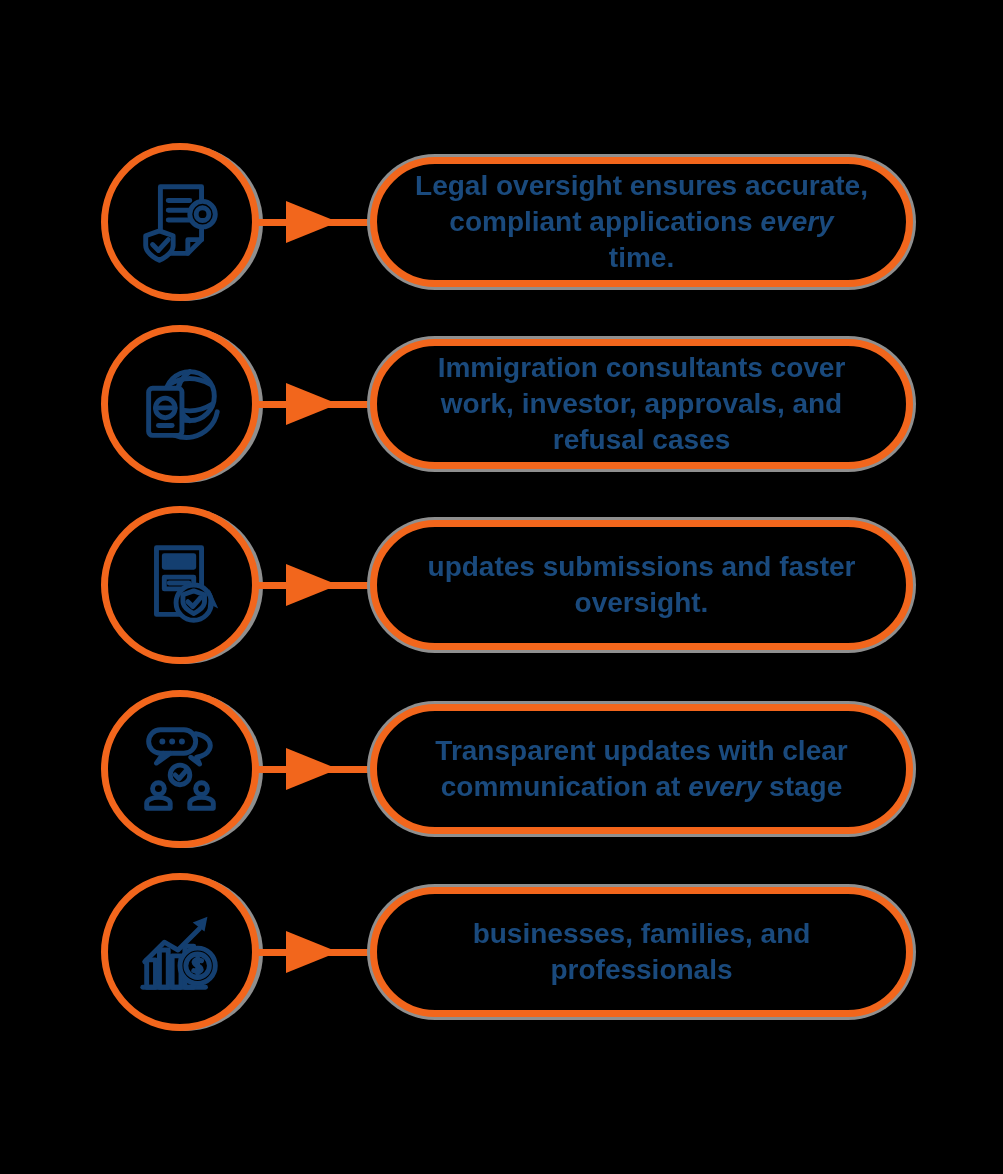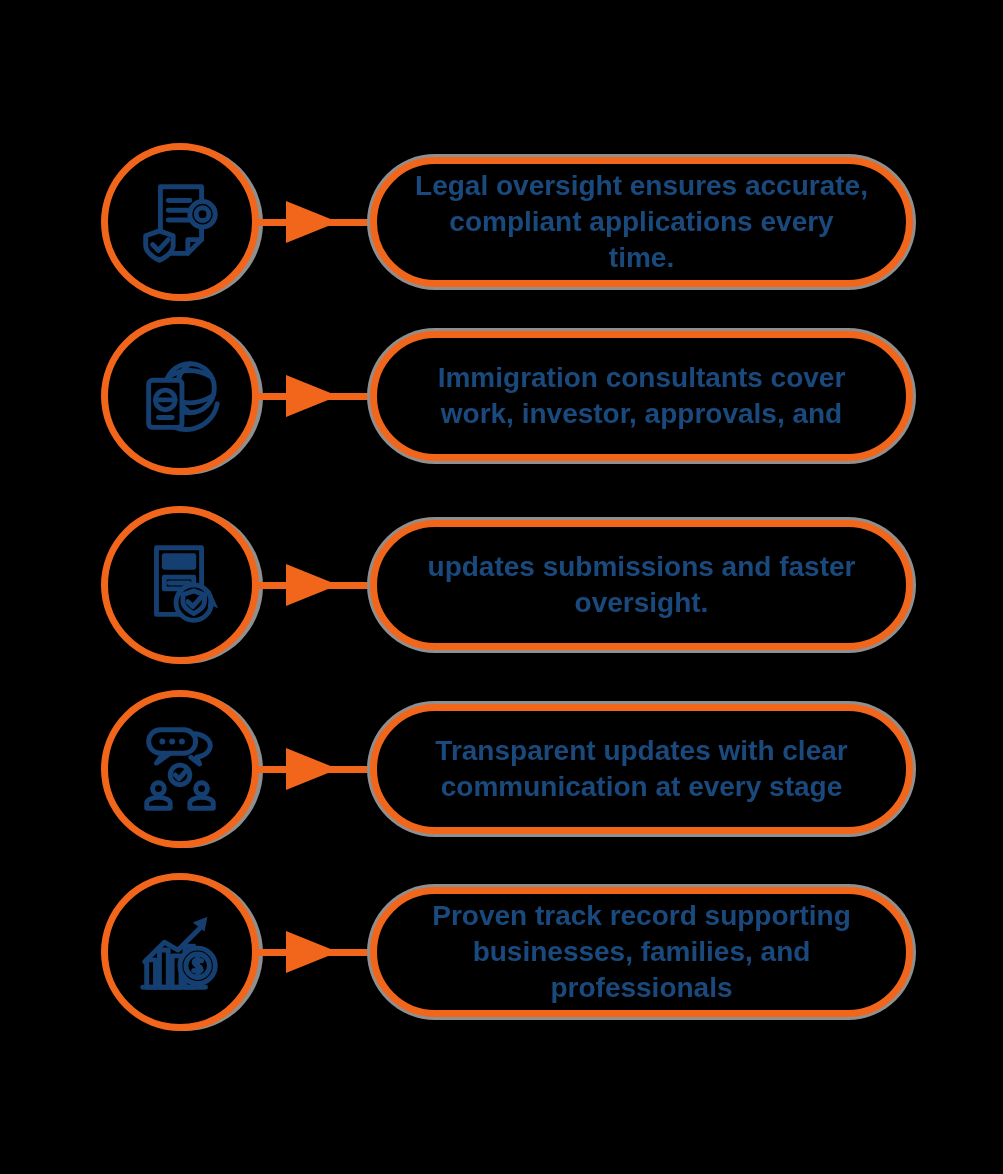--- a/index.html
+++ b/index.html
@@ -49,21 +49,21 @@
     border: 7px solid var(--accent-orange);
     border-radius: 65px;
     box-shadow: 0 0 0 3px var(--shadow-gray);
     background: var(--background);
     display: flex; flex-direction: column; align-items: center; justify-content: center;
     text-align: left;
     color: var(--navy-text);
     font-size: 28px; line-height: 36px; font-weight: 700;
     padding: 0 18px;
   }
-  .em { }
+  .em { font-style: italic; }
 </style>
 </head>
 <body>
 
 <div id="stage">
 
   <div class="row" style="top:130px">
     <div class="badge">
       <svg class="icon" viewBox="0 0 100 100">
         <g fill="none" stroke="currentColor" stroke-width="5" stroke-linejoin="round" stroke-linecap="round">
@@ -82,41 +82,42 @@
     <div class="box">
       <div>Legal oversight ensures accurate,</div>
       <div>
         <span>compliant applications</span>
         <span class="em">every</span>
       </div>
       <div>time.</div>
     </div>
   </div>
 
-  <div class="row" style="top:304px">
+  <div class="row" style="top:312px">
     <div class="badge">
       <svg class="icon" viewBox="0 0 100 100">
         <g fill="none" stroke="currentColor" stroke-width="5" stroke-linejoin="round" stroke-linecap="round">
           <circle cx="60" cy="42" r="25"></circle>
           <path d="M39 30 q21 -12 42 0 M37 50 q23 14 46 0"></path>
           <path d="M60 17 q-13 9 -13 25 q0 16 13 25"></path>
           <path d="M30 70 a32 32 0 0 0 58 -12"></path>
           <path d="M38 77 l-14 -2 l7 -12 z" fill="currentColor" stroke="none"></path>
           <rect class="bg-fill" x="18" y="34" width="34" height="48" rx="4"></rect>
           <circle cx="35" cy="54" r="10"></circle>
           <path d="M25 54 h20"></path>
           <path d="M28 72 h14"></path>
         </g>
       </svg>
     </div>
     <div class="connector-line"></div>
     <div class="connector-head"></div>
     <div class="box">
       <div>Immigration consultants cover</div>
       <div>work, investor, approvals, and</div>
+      <div>refusal cases</div>
     </div>
   </div>
 
   <div class="row" style="top:493px">
     <div class="badge">
       <svg class="icon" viewBox="0 0 100 100">
         <g fill="none" stroke="currentColor" stroke-width="5" stroke-linejoin="round" stroke-linecap="round">
           <rect x="26" y="12" width="46" height="68"></rect>
           <rect x="34" y="20" width="30" height="12" fill="currentColor"></rect>
           <rect x="34" y="42" width="30" height="12"></rect>
@@ -180,19 +181,18 @@
           <path d="M63 20 l15 -6 l-3 15 z" fill="currentColor" stroke="none"></path>
           <circle class="bg-fill" cx="68" cy="64" r="18"></circle>
           <circle cx="68" cy="64" r="12"></circle>
           <path d="M68 56 v16 M72 59 c-7 -3 -11 2 -4 5 c7 3 3 8 -4 5"></path>
         </g>
       </svg>
     </div>
     <div class="connector-line"></div>
     <div class="connector-head"></div>
     <div class="box">
-      <div>Proven track record supporting</div>
       <div>businesses, families, and</div>
       <div>professionals</div>
     </div>
   </div>
 
 </div>
 
 </body></html>

